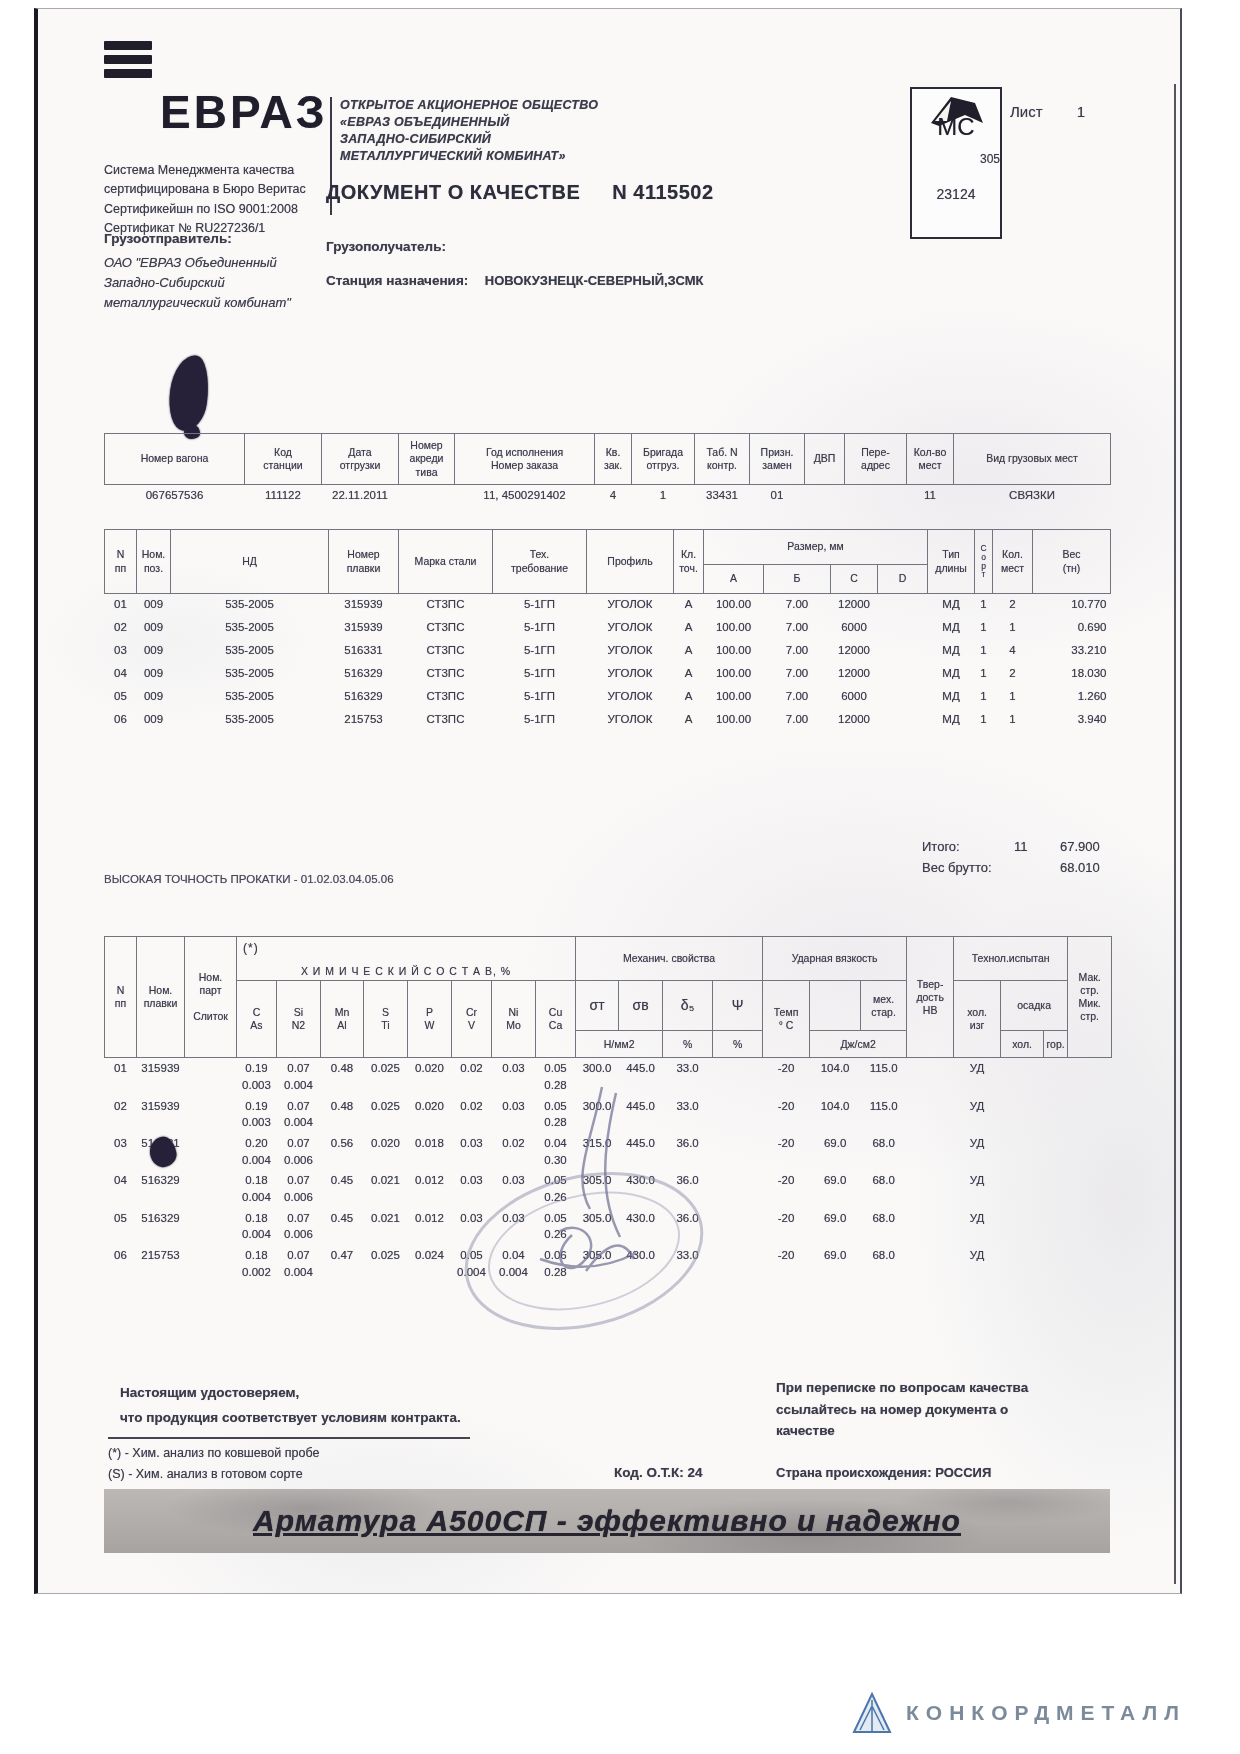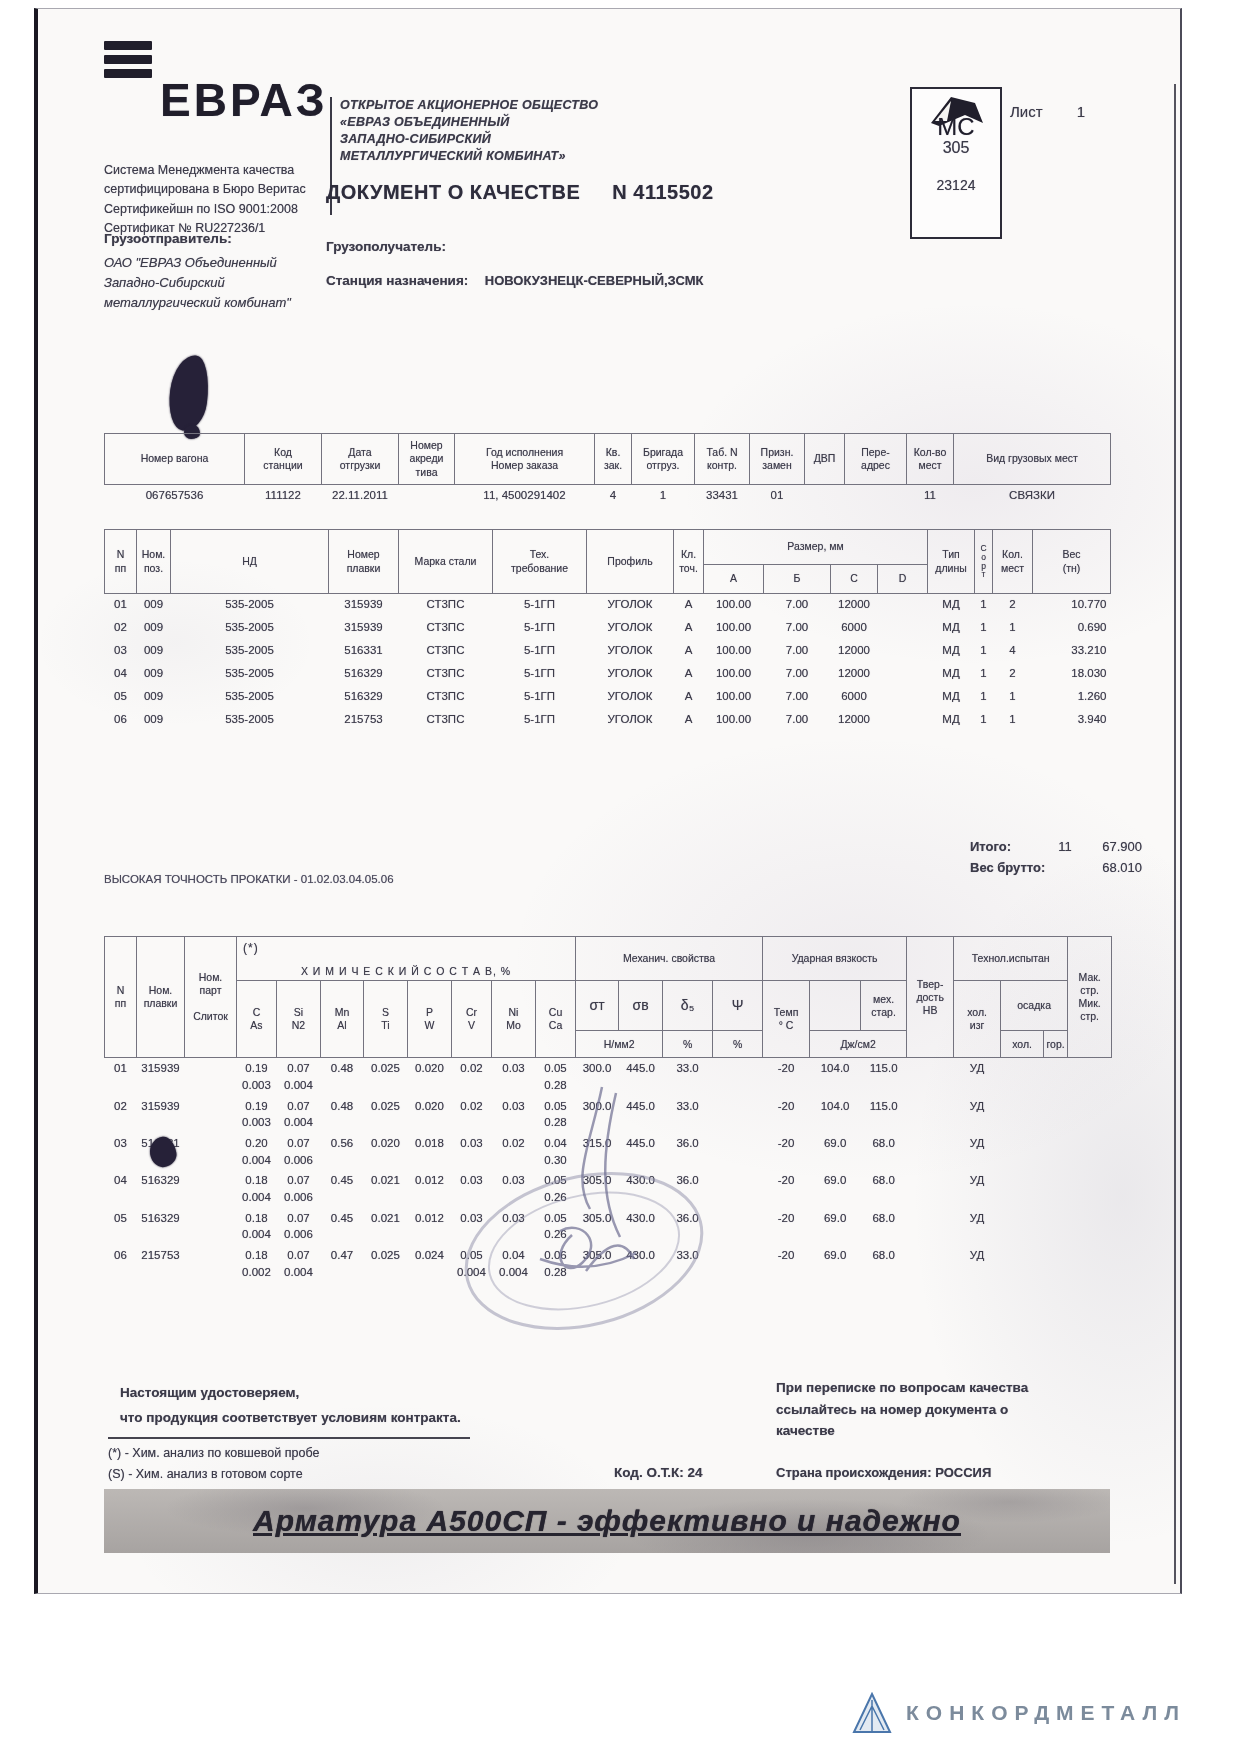--- a/index.html
+++ b/index.html
@@ -19,39 +19,39 @@
   .abs{position:absolute;}
   .pre{white-space:pre-line;font-style:italic;}
   
   .bars span{display:block;height:9px;background:#201e2b;margin-bottom:5px;border-radius:1px;}
   .logo-text{font-size:46px;font-weight:bold;letter-spacing:3px;color:#201e2b;line-height:1;}
   .vline{width:2px;background:#3a3946;}
   .company{font-size:12.5px;font-weight:bold;line-height:1.35;letter-spacing:.3px;}
   .cert{font-size:12.5px;line-height:1.55;}
   .doc-title{font-size:20px;font-weight:bold;letter-spacing:.5px;color:#2e2d3c;}
   .stamp{border:2px solid #2c2b38;text-align:center;background:rgba(255,255,255,.5);}
-  .stamp .c1{font-size:16px;margin-top:3px;}
+  .stamp .c1{font-size:12px;margin-top:16px;text-align:right;}
   .stamp .c2{font-size:14px;margin-top:20px;}
   .sheet{font-size:15px;}
   .lbl{font-weight:bold;font-size:13.5px;}
   .val{font-size:13px;}
   
   table{border-collapse:collapse;table-layout:fixed;}
   th{border:1px solid #74737f;font-weight:normal;font-size:10.5px;line-height:1.25;
      padding:2px 1px;vertical-align:middle;text-align:center;white-space:pre-line;}
   td{font-size:11.5px;text-align:center;vertical-align:top;padding:2px 1px;white-space:pre-line;line-height:1.45;}
   .items tbody td{height:19px;}
   .items td:last-child{text-align:right;padding-right:4px;}
   .sort-th{font-size:8.5px;line-height:1.05;padding:0;}
   .group-th{position:relative;}
   .star{position:absolute;left:6px;top:4px;font-size:12px;}
   .chem tbody td{height:33px;}
   .blob{background:#262138;border-radius:58% 42% 55% 45%/50% 60% 40% 50%;box-shadow:0 0 2px #262138;}
   .totals{font-size:13px;}
-  .totals .b{font-weight:bold;margin-left:48px;}
+  .totals .b{font-weight:normal;}
   .note{font-size:11.5px;color:#4b4a5c;}
   .certify{font-size:13.5px;font-weight:bold;line-height:1.85;}
   .fnote{font-size:12.5px;line-height:1.7;}
   .otk{font-size:13.5px;font-weight:bold;}
   .corr{font-size:13.5px;font-weight:bold;line-height:1.6;}
   .origin{font-size:13px;font-weight:bold;}
   .banner{background:linear-gradient(#c3bfbc,#a7a3a1);
           background-image:
             radial-gradient(ellipse 200px 40px at 20% 30%, rgba(90,85,95,.25), transparent 70%),
             radial-gradient(ellipse 260px 50px at 70% 70%, rgba(90,85,95,.28), transparent 70%),
@@ -68,21 +68,21 @@
 <body>
 
 <div class="page">
   <div class="scan">
 
     <div class="abs bars" style="left:66px;top:32px;width:48px;">
       <span></span>
         <span></span>
         <span></span>
     </div>
-    <div class="abs logo-text" style="left:122px;top:68px;">ЕВРАЗ</div>
+    <div class="abs logo-text" style="left:122px;top:80px;">ЕВРАЗ</div>
     <div class="abs vline" style="left:292px;top:88px;height:118px;"></div>
     <div class="abs company" style="left:302px;top:88px;width:300px;">
       <div class="pre">ОТКРЫТОЕ АКЦИОНЕРНОЕ ОБЩЕСТВО</div>
       <div class="pre">«ЕВРАЗ ОБЪЕДИНЕННЫЙ</div>
       <div class="pre">ЗАПАДНО-СИБИРСКИЙ</div>
       <div class="pre">МЕТАЛЛУРГИЧЕСКИЙ КОМБИНАТ»</div>
     </div>
     <div class="abs cert" style="left:66px;top:152px;width:260px;">
       <div>Система  Менеджмента  качества</div>
       <div>сертифицирована в Бюро Веритас</div>

